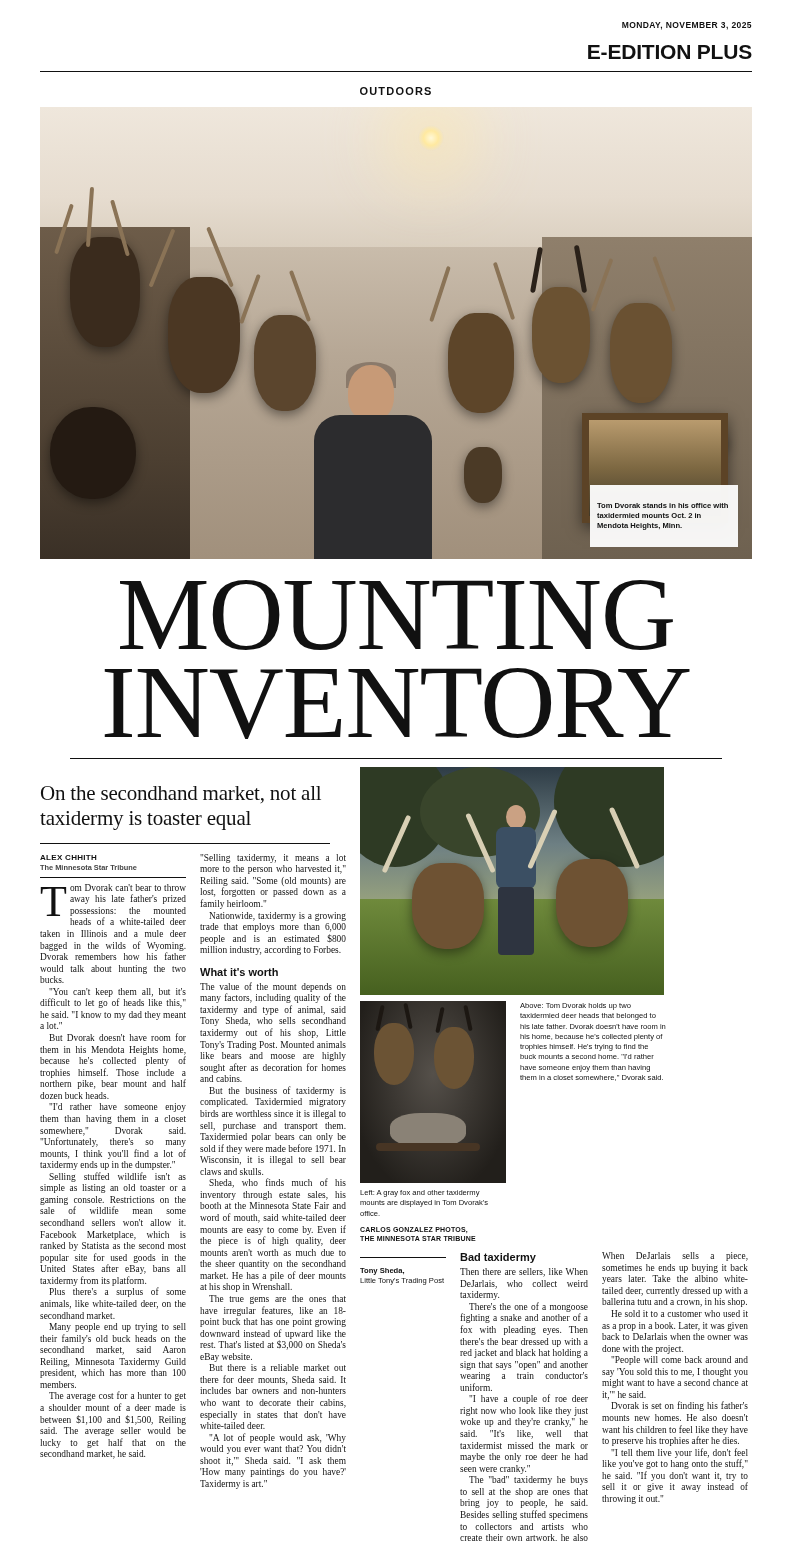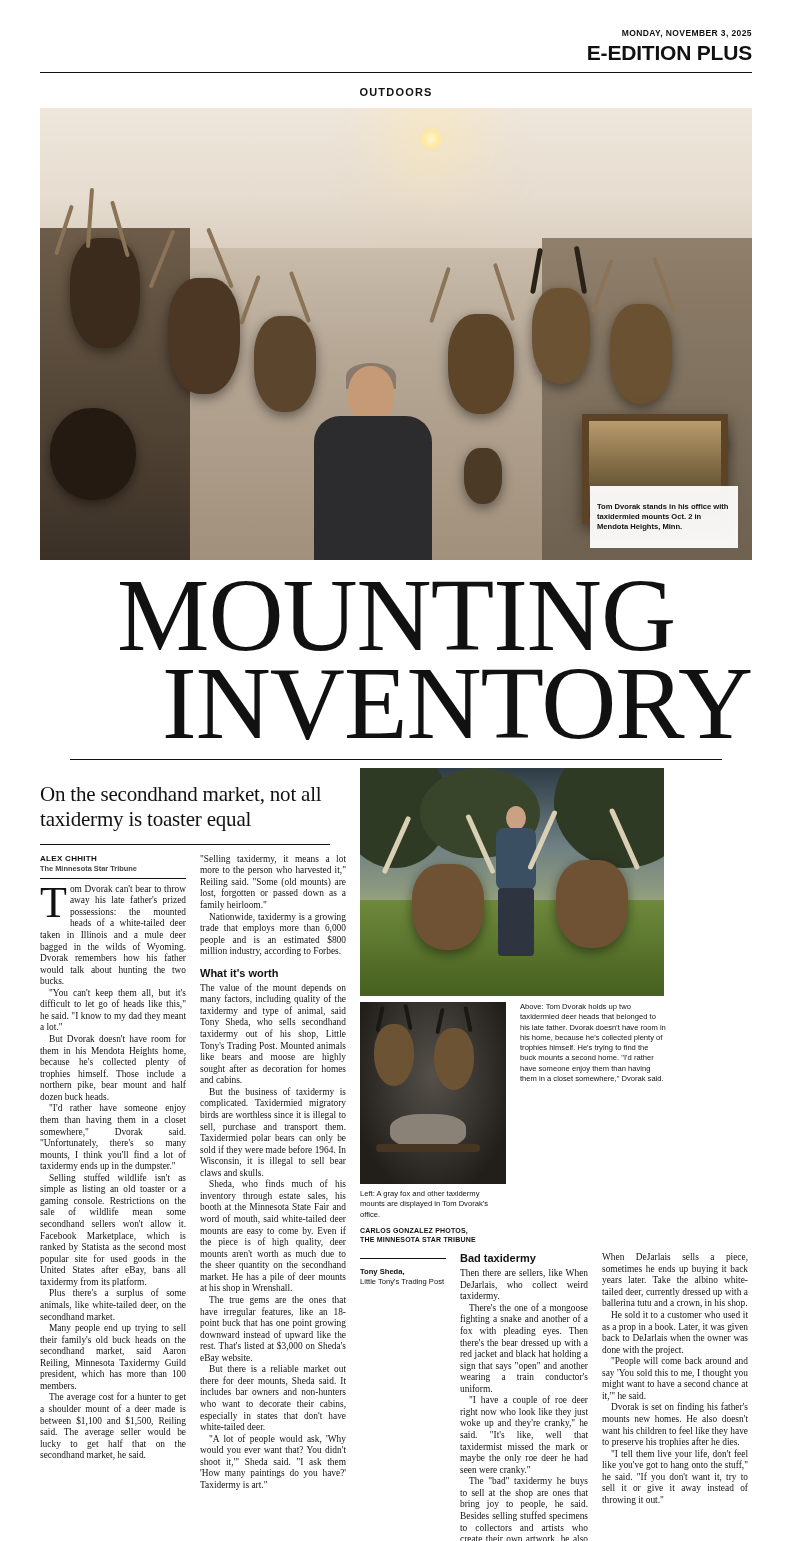--- a/index.html
+++ b/index.html
@@ -22,39 +22,39 @@
     box-sizing: border-box;
     padding: 0 40px;
   }
 
   
   .masthead {
     display: flex;
     justify-content: flex-end;
     align-items: flex-start;
     flex-direction: column;
-    padding-top: 28px;
+    padding-top: 20px;
   }
   .masthead-date {
     font-family: "Liberation Sans", sans-serif;
     font-size: 8.5px;
     font-weight: bold;
     letter-spacing: 0.4px;
     text-align: right;
     width: 100%;
     color: #111;
   }
   .masthead-title {
     font-family: "Liberation Sans", sans-serif;
     font-size: 21px;
     font-weight: bold;
     letter-spacing: -0.2px;
     text-align: right;
     width: 100%;
-    margin-top: 3px;
+    margin-top: 10px;
   }
   .rule-top {
     border-bottom: 1px solid #111;
     margin-top: 7px;
   }
   .section-label {
     font-family: "Liberation Sans", sans-serif;
     font-size: 11px;
     font-weight: bold;
     letter-spacing: 1.2px;
@@ -165,21 +165,20 @@
     letter-spacing: -1px;
   }
   .headline .l1 {
     font-size: 104px;
     display: block;
   }
   .headline .l2 {
     font-size: 104px;
     display: block;
     margin-top: -6px;
-    text-align: right;
   }
   .rule-headline {
     border-bottom: 1px solid #111;
     margin: 10px 30px 0 30px;
   }
 
   .deck {
     font-size: 21px;
     line-height: 1.18;
     margin: 14px 0 0 0;
@@ -404,21 +403,21 @@
           <p class="body">Plus there's a surplus of some animals, like white-tailed deer, on the secondhand market.</p>
           <p class="body">Many people end up trying to sell their family's old buck heads on the secondhand market, said Aaron Reiling, Minnesota Taxidermy Guild president, which has more than 100 members.</p>
           <p class="body">The average cost for a hunter to get a shoulder mount of a deer made is between $1,100 and $1,500, Reiling said. The average seller would be lucky to get half that on the secondhand market, he said.</p>
         </div>
 
         <div class="col">
           <p class="body first">"Selling taxidermy, it means a lot more to the person who harvested it," Reiling said. "Some (old mounts) are lost, forgotten or passed down as a family heirloom."</p>
           <p class="body">Nationwide, taxidermy is a growing trade that employs more than 6,000 people and is an estimated $800 million industry, according to Forbes.</p>
           <h3 class="sub">What it's worth</h3>
           <p class="body first">The value of the mount depends on many factors, including quality of the taxidermy and type of animal, said Tony Sheda, who sells secondhand taxidermy out of his shop, Little Tony's Trading Post. Mounted animals like bears and moose are highly sought after as decoration for homes and cabins.</p>
-          <p class="body">But the business of taxidermy is complicated. Taxidermied migratory birds are worthless since it is illegal to sell, purchase and transport them. Taxidermied polar bears can only be sold if they were made before 1964. In Wisconsin, it is illegal to sell bear claws and skulls.</p>
+          <p class="body">But the business of taxidermy is complicated. Taxidermied migratory birds are worthless since it is illegal to sell, purchase and transport them. Taxidermied polar bears can only be sold if they were made before 1971. In Wisconsin, it is illegal to sell bear claws and skulls.</p>
           <p class="body">Sheda, who finds much of his inventory through estate sales, his booth at the Minnesota State Fair and word of mouth, said white-tailed deer mounts are easy to come by. Even if the piece is of high quality, deer mounts aren't worth as much due to the sheer quantity on the secondhand market. He has a pile of deer mounts at his shop in Wrenshall.</p>
           <p class="body">The true gems are the ones that have irregular features, like an 18-point buck that has one point growing downward instead of upward like the rest. That's listed at $3,000 on Sheda's eBay website.</p>
           <p class="body">But there is a reliable market out there for deer mounts, Sheda said. It includes bar owners and non-hunters who want to decorate their cabins, especially in states that don't have white-tailed deer.</p>
           <p class="body">"A lot of people would ask, 'Why would you ever want that? You didn't shoot it,'" Sheda said. "I ask them 'How many paintings do you have?' Taxidermy is art."</p>
         </div>
       </div>
     </div>
 
     <div style="width:392px;">
 

